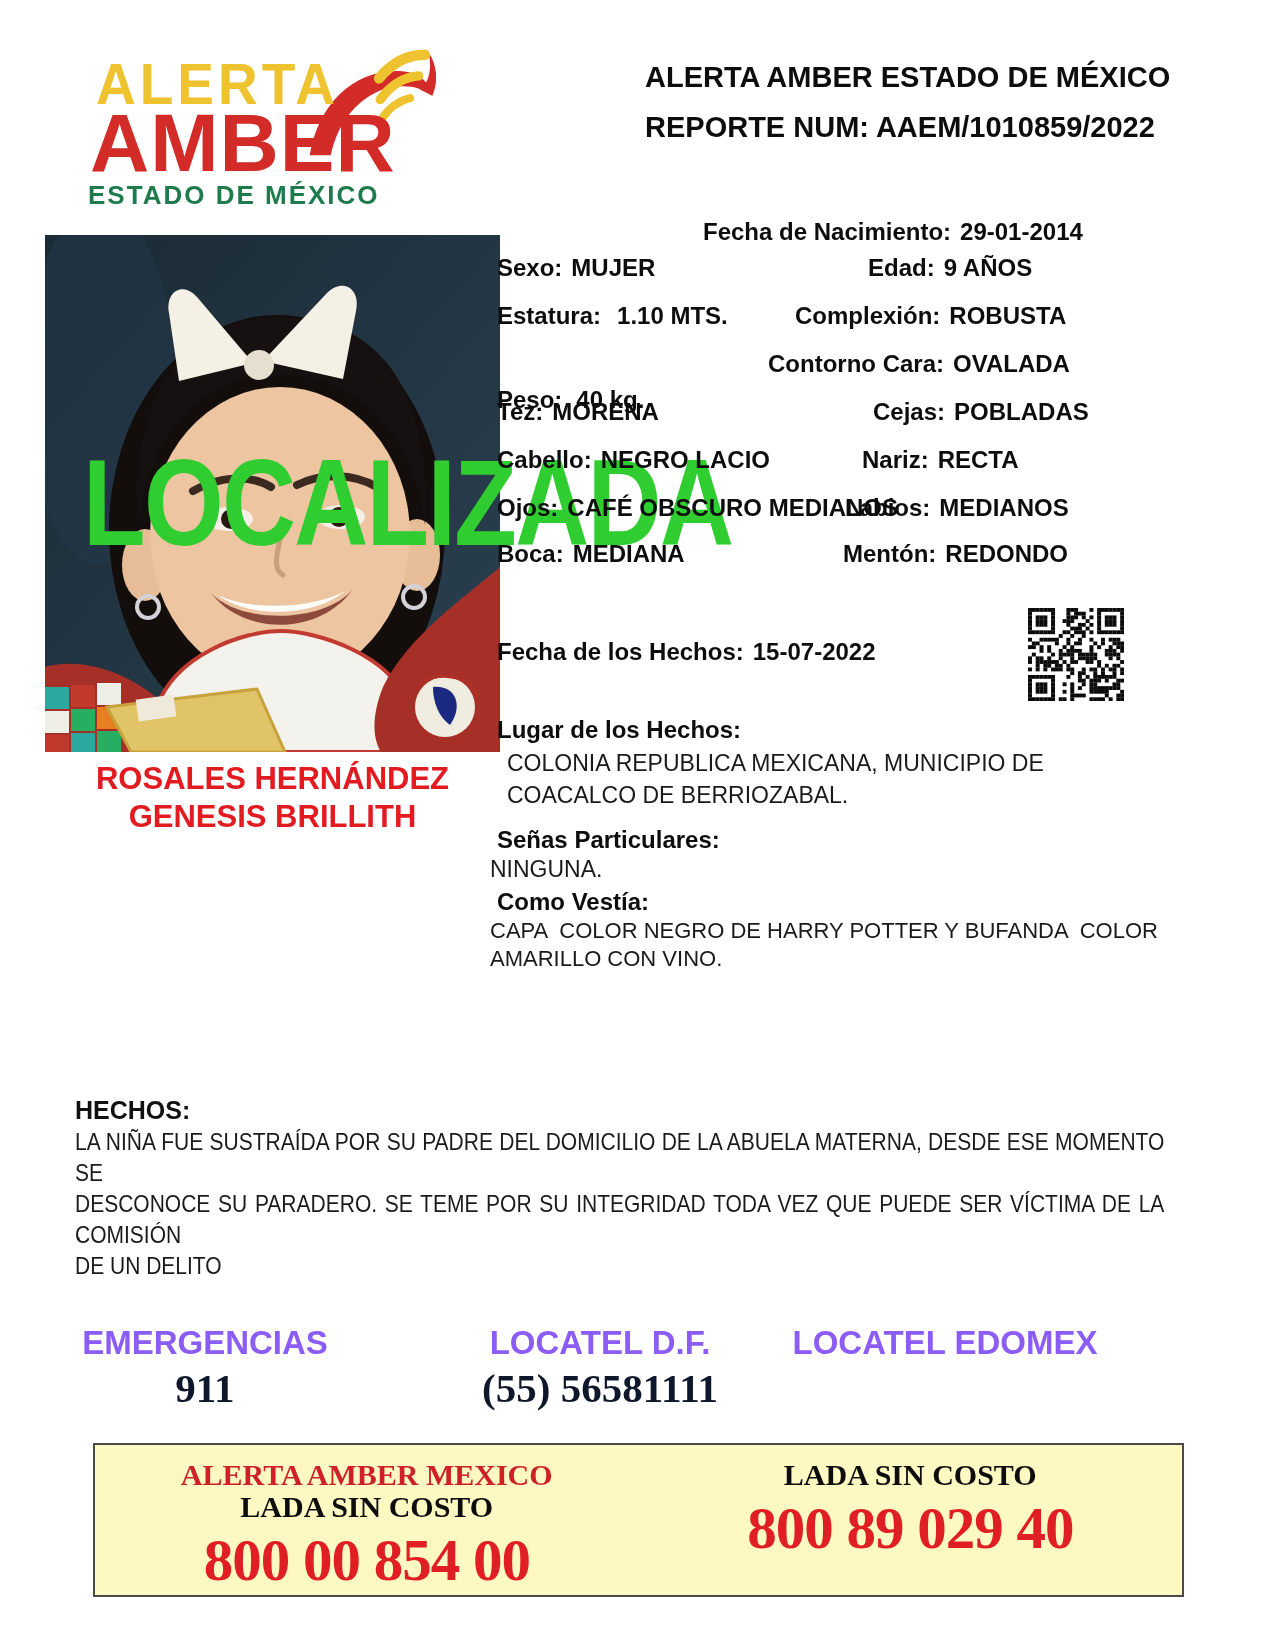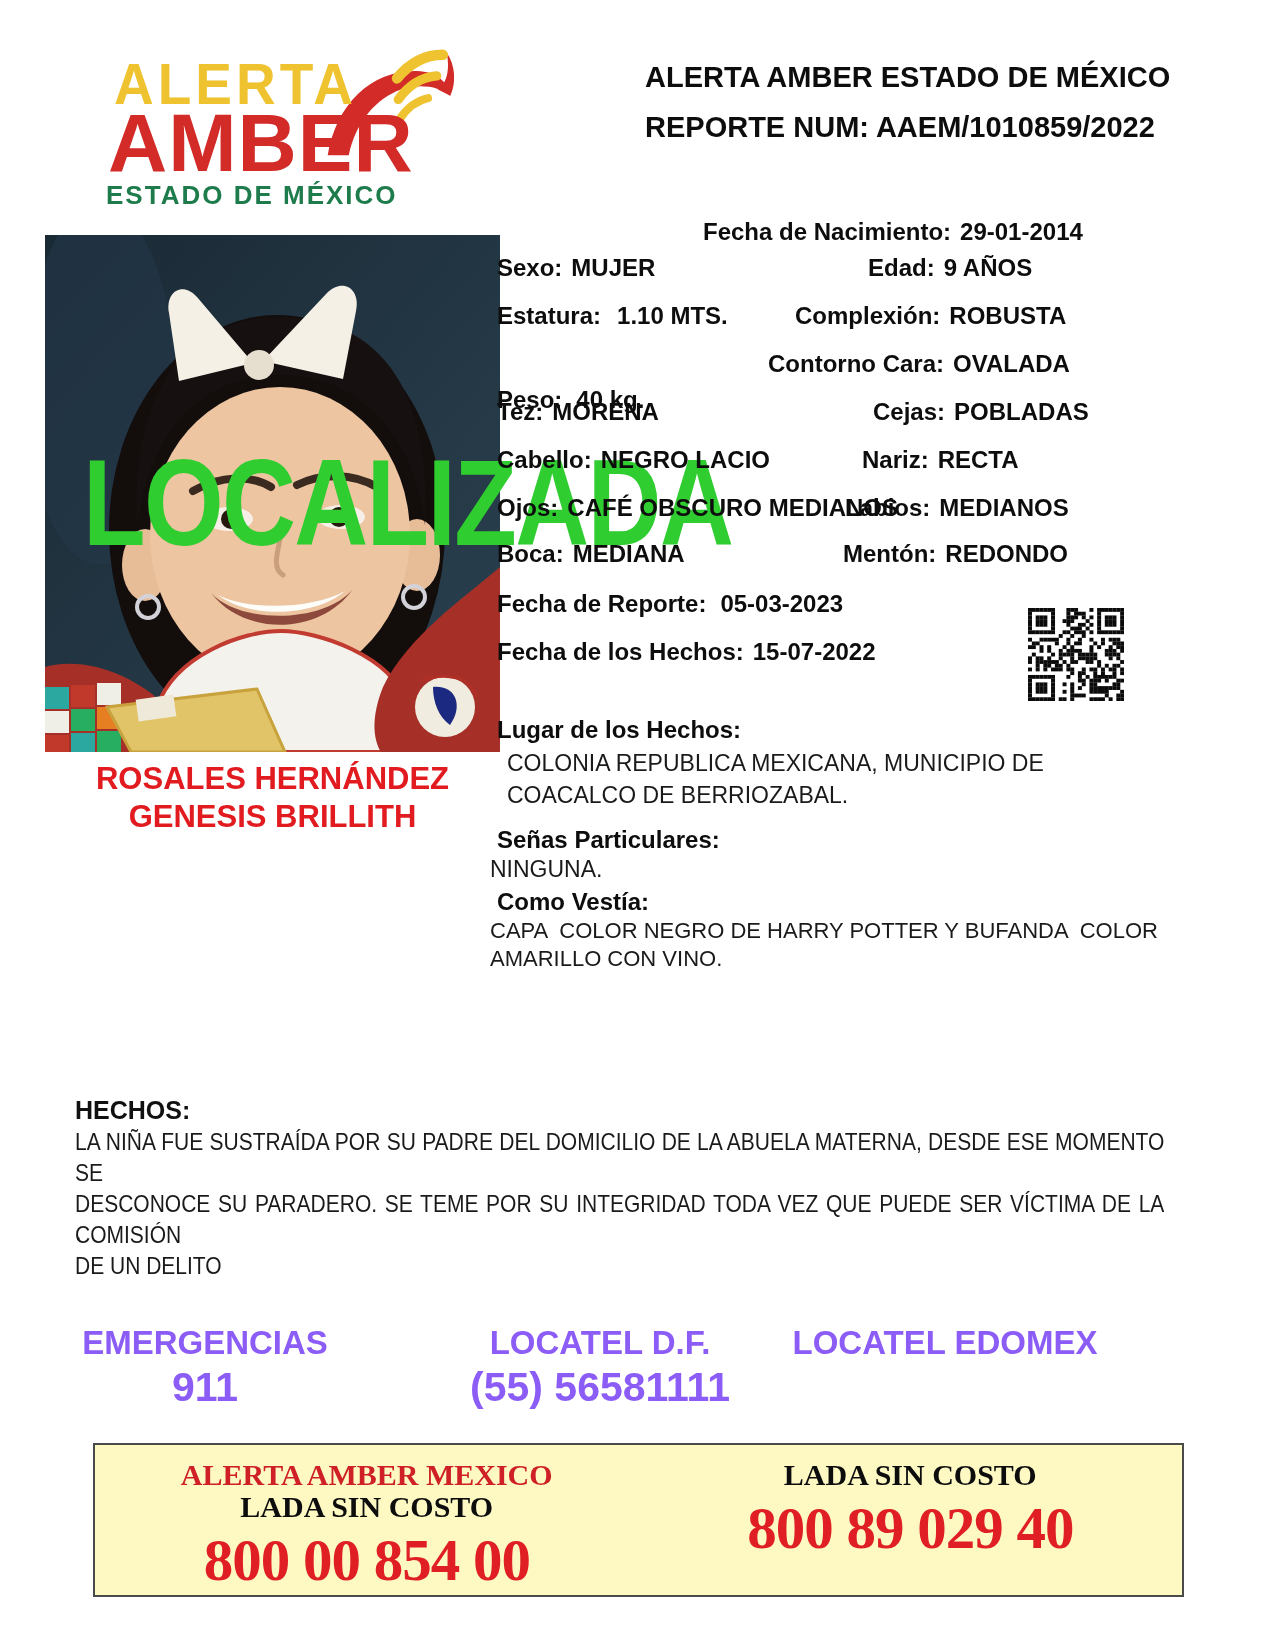--- a/index.html
+++ b/index.html
@@ -1,19 +1,19 @@
 <!DOCTYPE html>
 <html><head>
 <meta charset="utf-8">
 <style>
   html,body{margin:0;padding:0;background:#fff;}
   .page{position:relative;width:1275px;height:1650px;background:#ffffff;overflow:hidden;
         font-family:"Liberation Sans",sans-serif;color:#111;}
   
-  .logo{position:absolute;left:106px;top:38px;width:330px;height:180px;}
+  .logo{position:absolute;left:88px;top:38px;width:330px;height:180px;}
   .logo .l1{position:absolute;left:8px;top:12px;font-size:55px;font-weight:bold;color:#EFC32F;
             letter-spacing:4px;transform:scaleY(1.05);transform-origin:left top;}
   .logo .l2{position:absolute;left:2px;top:58px;font-size:82px;font-weight:bold;color:#D22B28;
             letter-spacing:1px;}
   .logo .l3{position:absolute;left:0px;top:142px;font-size:26px;font-weight:bold;color:#1E7B4C;
             letter-spacing:2px;}
   .logo svg{position:absolute;left:218px;top:2px;}
   
   .hdr{position:absolute;left:645px;top:52px;font-size:29px;font-weight:bold;line-height:50px;
        white-space:nowrap;color:#0d0d0d;}
@@ -34,21 +34,21 @@
   
   .hechos-label{position:absolute;left:75px;top:1096px;font-size:25px;font-weight:bold;}
   .hechos{position:absolute;left:75px;top:1126px;width:1245px;transform:scaleX(0.875);
           transform-origin:left top;font-size:24px;line-height:31px;color:#1a1a1a;}
   .hechos .jl{text-align:justify;text-align-last:justify;}
   .hechos .ll{text-align:left;}
   .hechos-dot{position:absolute;left:75px;top:1218px;font-size:24px;color:#1a1a1a;}
   
   .contact{position:absolute;text-align:center;transform:translateX(-50%);white-space:nowrap;}
   .contact .cl{font-size:33px;font-weight:bold;color:#8b5cf6;letter-spacing:0px;}
-  .contact .cn{font-size:41px;font-weight:bold;color:#8b5cf6;margin-top:2px;}
+  .contact .cn{font-size:41px;font-weight:bold;color:#0f172a;margin-top:2px;font-family:Liberation Serif, serif;}
   
   .box{position:absolute;left:93px;top:1443px;width:1087px;height:150px;border:2px solid #4a4a4a;
        display:flex;background:#fef9c3;font-family:Liberation Serif, serif;}
   .hot{flex:1;text-align:center;padding-top:14px;}
   .hot .ht{font-size:30px;font-weight:bold;color:#CE2026;line-height:32px;}
   .hot .hs{font-size:30px;font-weight:bold;color:#0d0d0d;line-height:32px;}
   .hot .hn{font-size:59px;font-weight:bold;color:#DF1F24;line-height:62px;margin-top:6px;
            letter-spacing:-1px;}
 </style>
 </head>
@@ -171,21 +171,20 @@
 
   <div class="f" style="left:497px;top:446px;"><span>Cabello:</span><span class="v">NEGRO LACIO</span></div>
   <div class="f" style="left:862px;top:446px;"><span>Nariz:</span><span class="v">RECTA</span></div>
 
   <div class="f" style="left:497px;top:494px;"><span>Ojos:</span><span class="v">CAFÉ OBSCURO MEDIANOS</span></div>
   <div class="f" style="left:845px;top:494px;"><span>Labios:</span><span class="v">MEDIANOS</span></div>
 
   <div class="f" style="left:497px;top:540px;"><span>Boca:</span><span class="v">MEDIANA</span></div>
   <div class="f" style="left:843px;top:540px;"><span>Mentón:</span><span class="v">REDONDO</span></div>
 
-  <div class="f" style="left:497px;top:590px;"><span>Fecha de Reporte:</span><span class="v" style="margin-left:14px;">05-03-2023</span></div>
   <div class="f" style="left:497px;top:638px;"><span>Fecha de los Hechos:</span><span class="v">15-07-2022</span></div>
 
   <div class="qr" id="qrbox"><svg width="96" height="93" viewBox="0 0 96 93" xmlns="http://www.w3.org/2000/svg">
         <rect width="96" height="93" fill="#fff"></rect>
         <rect x="0.00" y="0.00" width="3.99" height="3.85" fill="#0b0b0b"></rect>
         <rect x="3.84" y="0.00" width="3.99" height="3.85" fill="#0b0b0b"></rect>
         <rect x="7.68" y="0.00" width="3.99" height="3.85" fill="#0b0b0b"></rect>
         <rect x="11.52" y="0.00" width="3.99" height="3.85" fill="#0b0b0b"></rect>
         <rect x="15.36" y="0.00" width="3.99" height="3.85" fill="#0b0b0b"></rect>
         <rect x="19.20" y="0.00" width="3.99" height="3.85" fill="#0b0b0b"></rect>

